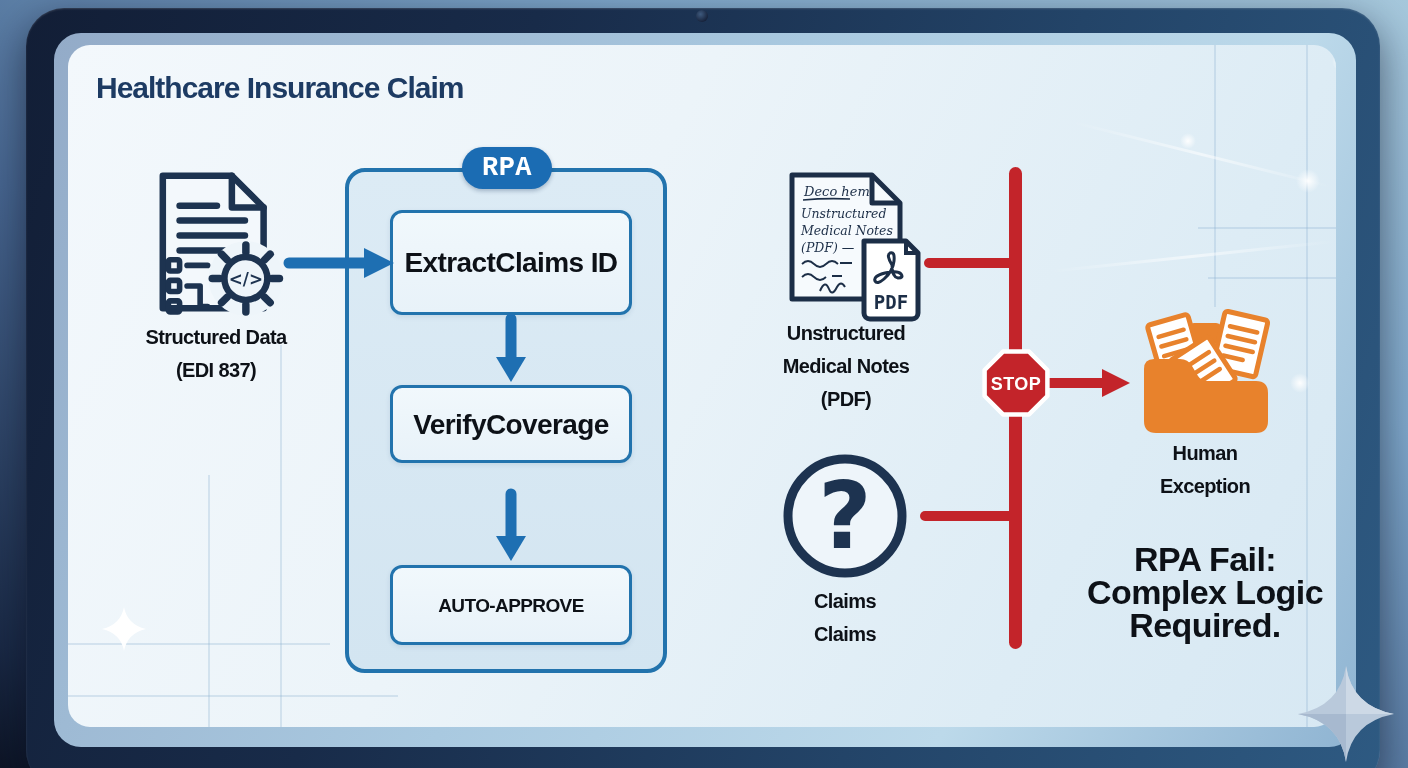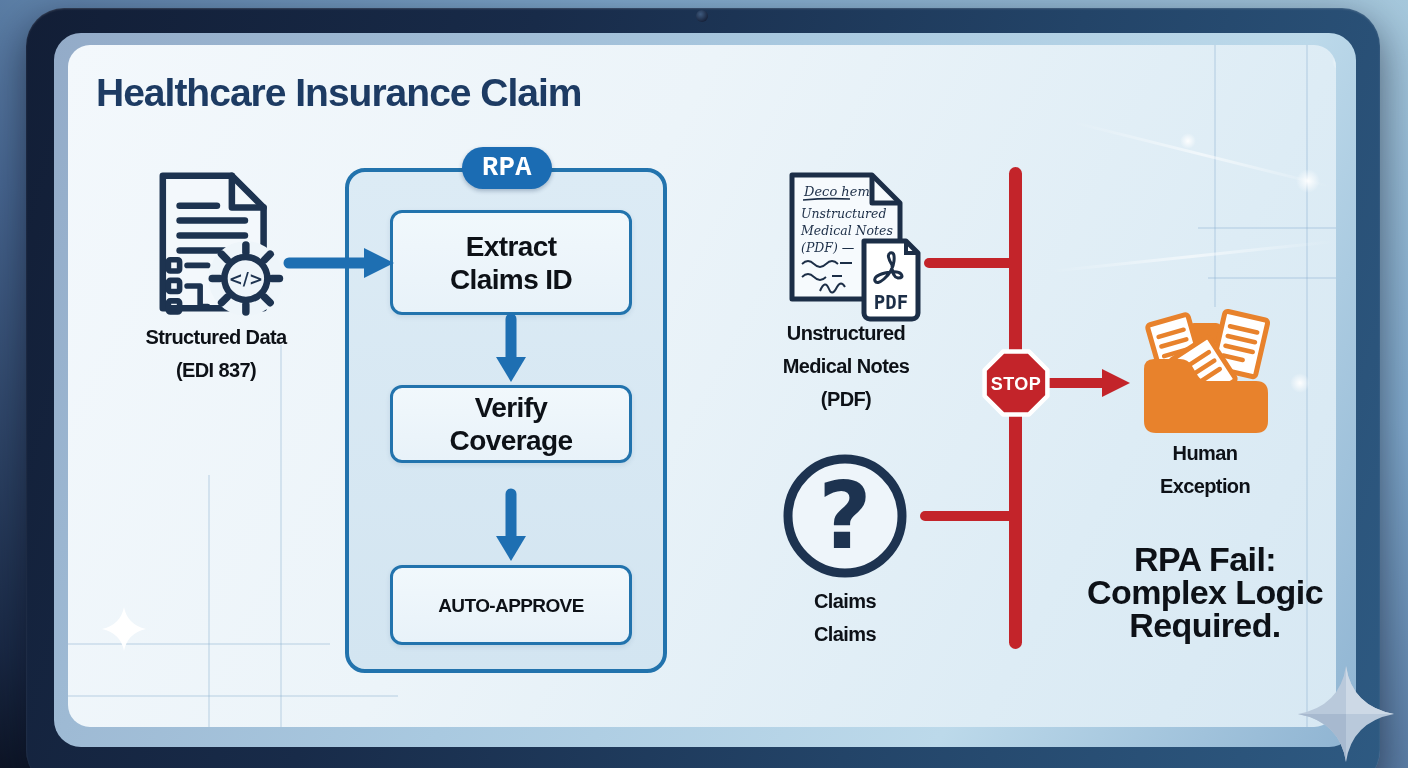--- a/index.html
+++ b/index.html
@@ -31,21 +31,21 @@
   }
   
   .gl { position:absolute; background:rgba(140,175,210,.28); }
   .dot { position:absolute; border-radius:50%;
          background:radial-gradient(circle, rgba(255,255,255,.95) 0%, rgba(255,255,255,0) 70%); }
   .streak { position:absolute; height:3px;
          background:linear-gradient(90deg, rgba(255,255,255,0), rgba(255,255,255,.55), rgba(255,255,255,0)); }
 
   .title {
     position:absolute; left:28px; top:26px;
-    font-size:39px; font-weight:800; color:#1d3b63; letter-spacing:-1px;
+    font-size:30px; font-weight:800; color:#1d3b63; letter-spacing:-1px;
   }
 
   .lbl { position:absolute; text-align:center; font-weight:700; color:#0d1117;
          font-size:20px; line-height:33px; letter-spacing:-0.6px; }
 
   .rpa-container {
     position:absolute; left:277px; top:123px; width:322px; height:505px;
     border:4px solid #2273ad; border-radius:20px;
     background:linear-gradient(180deg, #dcebf5 0%, #d3e5f1 100%);
   }
@@ -54,21 +54,21 @@
     background:#1b6cb3; border-radius:21px; z-index:3;
     display:flex; align-items:center; justify-content:center;
     color:#fff; font-size:27px; font-weight:800; letter-spacing:.5px;
     box-shadow:0 2px 4px rgba(20,50,90,.3);
     font-family:Liberation Mono, monospace;
   }
   .step-box {
     position:absolute; left:322px; width:242px;
     border:3px solid #2273ad; border-radius:12px;
     background:linear-gradient(180deg, #f1f8fc, #e8f2f9);
-    display:flex; flex-direction:column; align-items:center; justify-content:center;
+    display:flex; flex-direction:row; align-items:center; justify-content:center;
     font-size:28px; font-weight:700; color:#0d1117; line-height:33px; letter-spacing:-0.6px;
     z-index:2; box-shadow:0 2px 5px rgba(40,80,120,.12);
   }
   .redline { position:absolute; background:#c3242a; border-radius:7px; z-index:1; }
   svg { position:absolute; overflow:visible; }
   .z2 { z-index:2; } .z3 { z-index:3; } .z4 { z-index:4; }
   .hw { font-family:"DejaVu Serif", serif; font-style:italic; fill:#1c2e47; }
   .corner-sparkle { position:absolute; left:1298px; top:666px; z-index:6; }
 </style>
 </head>

